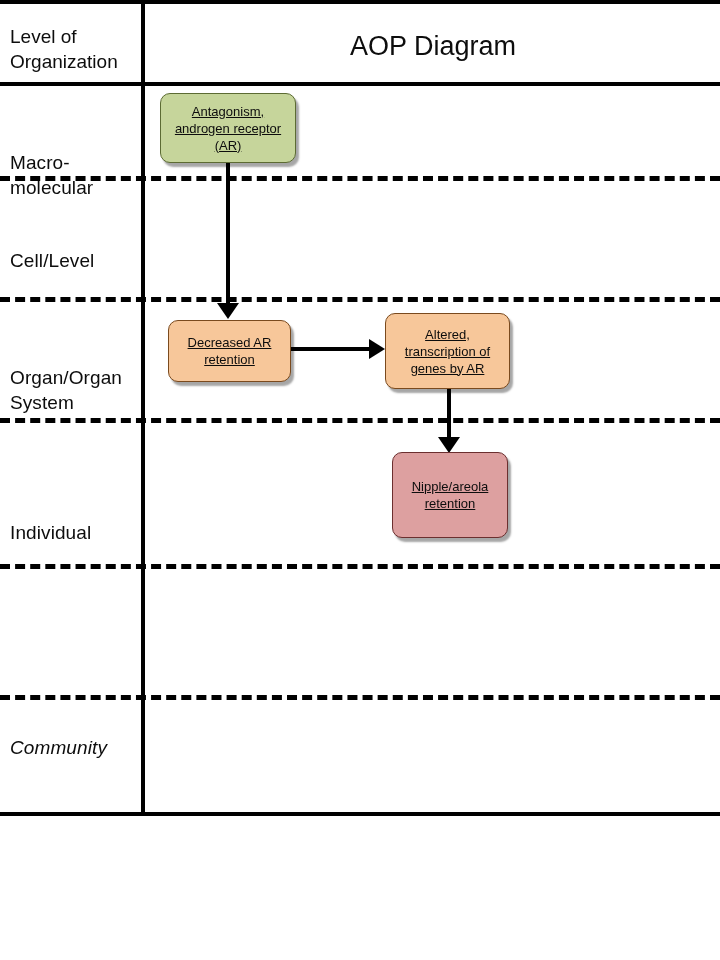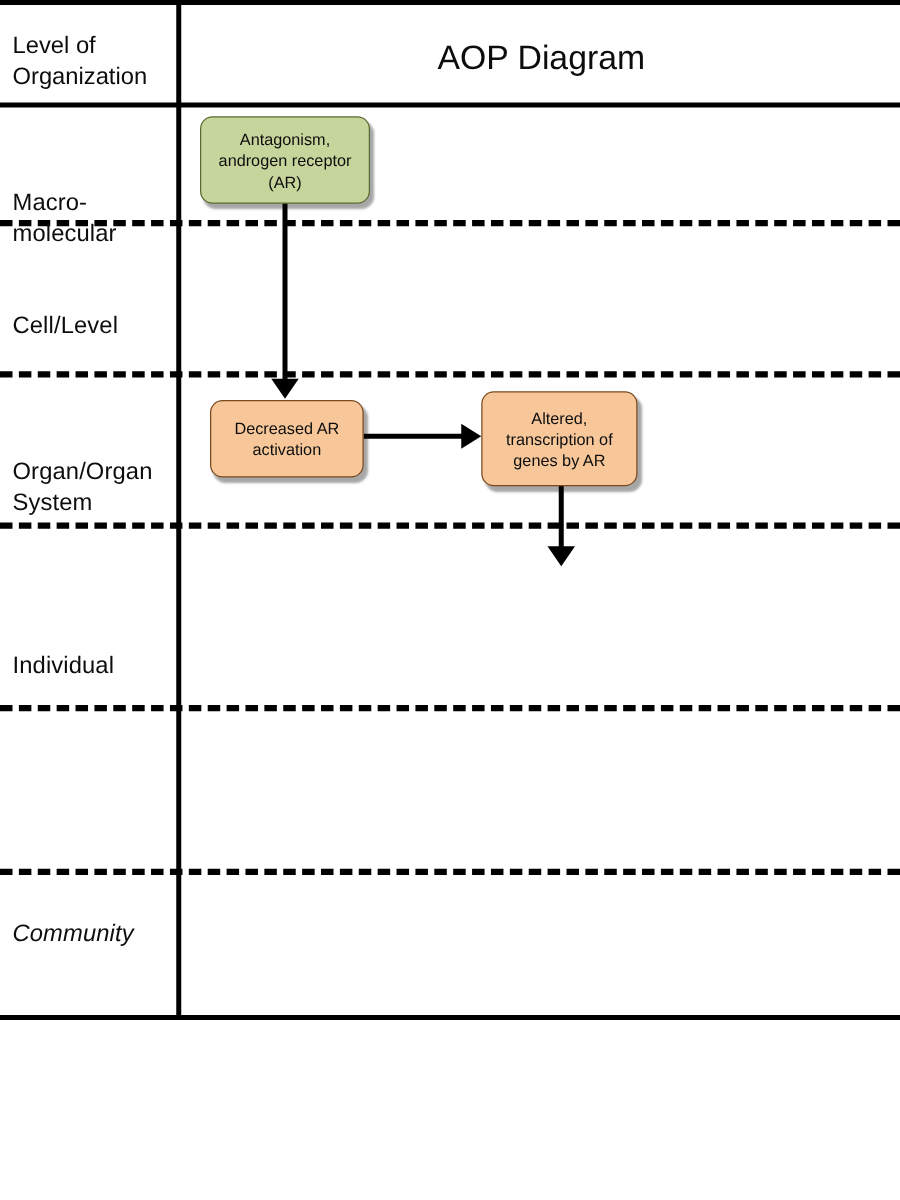--- a/index.html
+++ b/index.html
@@ -85,20 +85,21 @@
     border: 1.6px solid #4a4a2e;
     display: flex;
     align-items: center;
     justify-content: flex-start;
     text-align: center;
     font-size: 13px;
     line-height: 17px;
     color: #0d0d0d;
     padding: 2px 1px;
     box-shadow: 3px 4px 2px rgba(0,0,0,0.35);
+    text-decoration: underline;
   }
   .node .node-text {
     width: 108%;
     white-space: pre-line;
   }
   .node.green {
     background: #c6d59b;
     border-color: #5c6b33;
   }
   .node.orange {
@@ -177,23 +178,27 @@
   <div class="arrow-v-head" style="left:438px; top:437px;"></div>
 
   <div class="node green" style="left:160px; top:93px; width:136px; height:70px;">
     <span class="node-text">Antagonism,
 androgen receptor
 (AR)</span>
   </div>
 
   <div class="node orange" style="left:168px; top:320px; width:123px; height:62px;">
     <span class="node-text">Decreased AR
-activation</span>
+retention</span>
   </div>
 
   <div class="node orange" style="left:385px; top:313px; width:125px; height:76px;">
     <span class="node-text">Altered,
 transcription of
 genes by AR</span>
   </div>
 
+  <div class="node pink" style="left:392px; top:452px; width:116px; height:86px;">
+    <span class="node-text">Nipple/areola
+retention</span>
+  </div>
 
 </div>
 
 </body></html>

